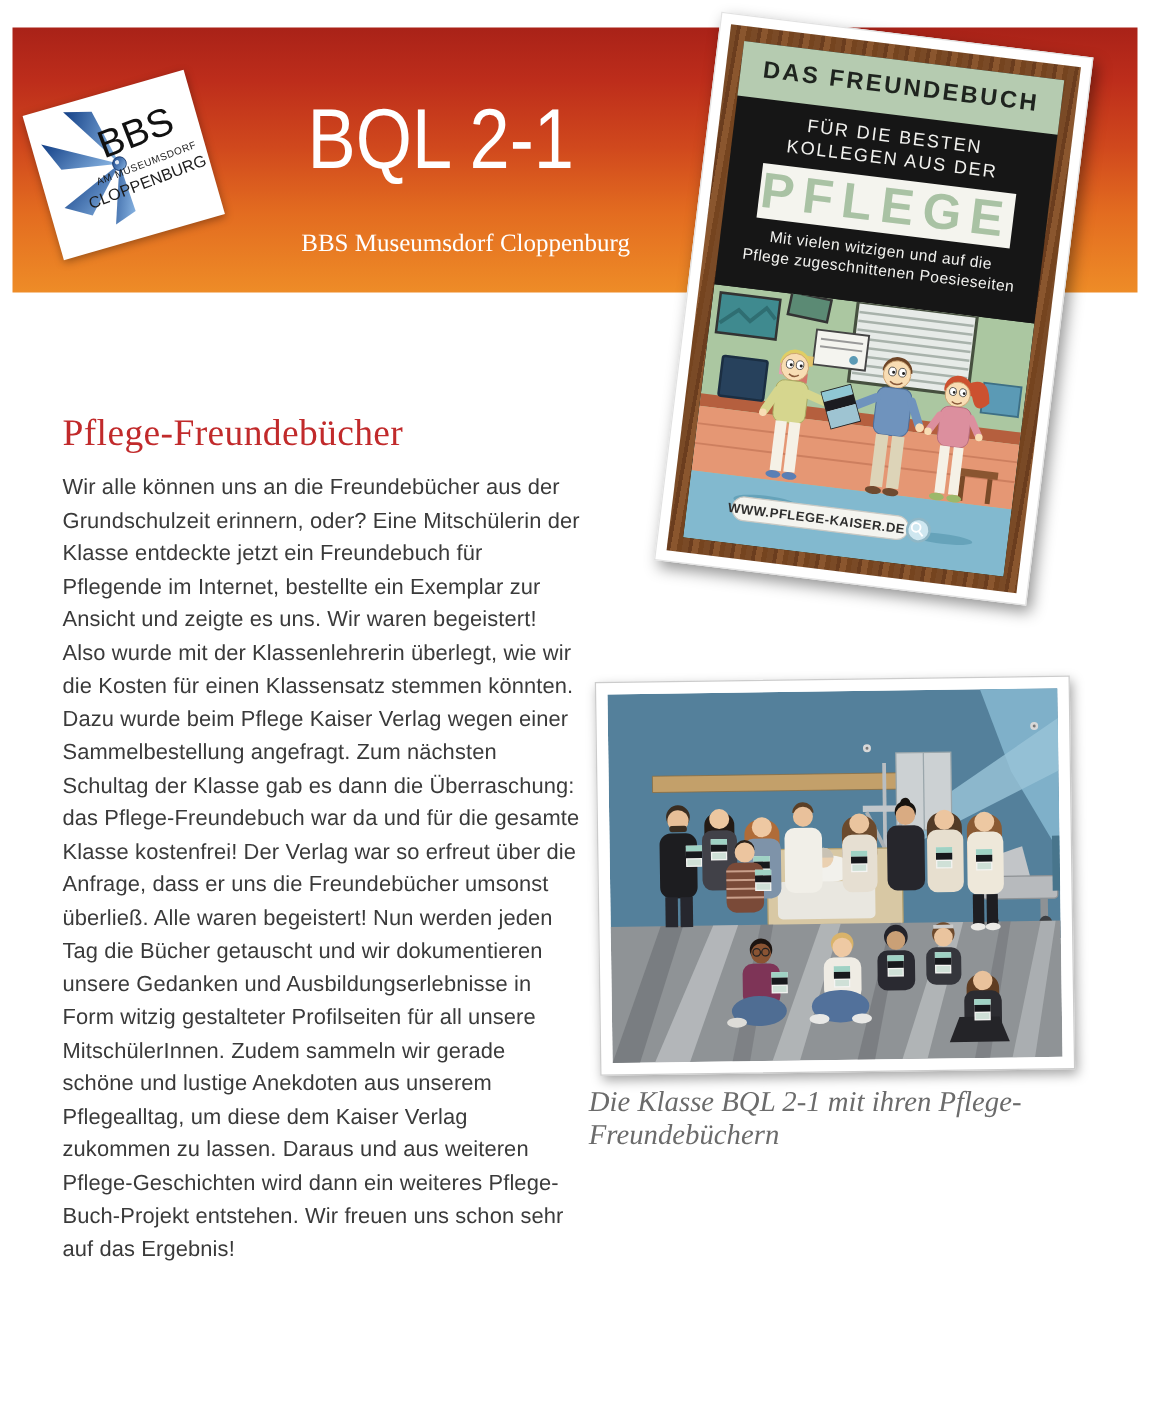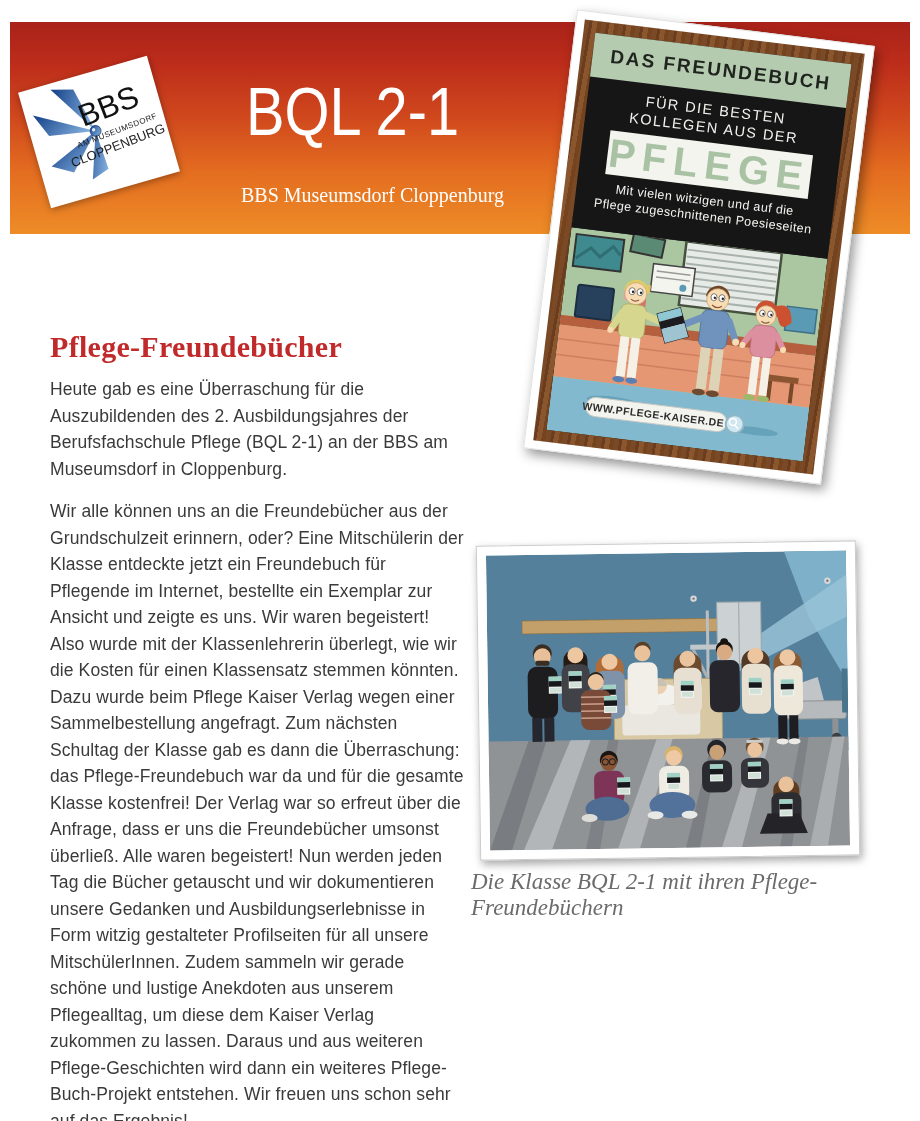--- a/index.html
+++ b/index.html
@@ -25,21 +25,21 @@
   .cover-green{height:44px;background:#b5cbb0;display:flex;align-items:center;justify-content:center;
                color:#1f241f;font-size:19px;letter-spacing:2px;font-weight:600;}
   .cover-black{height:152px;color:#f2f2ef;text-align:center;}
   .cover-sub{font-size:14.5px;letter-spacing:1.5px;line-height:18px;}
   .cover-sub.first{padding-top:9px;}
   .pflege-box{width:204px;margin:6px auto 6px auto;background:#f4f4ee;color:#a9c2a4;
               font-size:40px;font-weight:bold;letter-spacing:7px;line-height:44px;text-align:center;}
   .cover-tag{font-size:12.5px;letter-spacing:.4px;line-height:16px;}
   
   .article{position:absolute;left:50px;top:330px;width:414px;}
-  .article h1{margin:0 0 12px 0;font-family:"Liberation Serif",serif;font-weight:700;
+  .article h1{margin:0 0 12px 0;font-family:"Liberation Serif",serif;font-weight:400;
               font-size:30px;color:#c12a2b;letter-spacing:.3px;}
   .article p{margin:0 0 16px 0;font-size:17.5px;line-height:26.5px;color:#3a3a3a;letter-spacing:.1px;}
   
   .class-photo{position:absolute;left:478px;top:543px;width:380px;height:315px;background:#ffffff;
                box-sizing:border-box;border:1px solid #cccccc;padding:9px;
                transform:rotate(-0.8deg);box-shadow:2px 4px 9px rgba(0,0,0,.35);}
   .photo-caption{position:absolute;left:471px;top:869px;width:400px;
                  font-family:"Liberation Serif",serif;font-style:italic;
                  font-size:23px;color:#6b6b6b;}
 </style>
@@ -208,21 +208,20 @@
             <circle cx="184" cy="173.5" r="3.5" fill="none" stroke="#ffffff" stroke-width="1.5"></circle>
             <line x1="186.5" y1="176.5" x2="190" y2="180" stroke="#ffffff" stroke-width="1.5"></line>
           </g>
         </svg>
       </div>
     </div>
   </div>
 
   <main class="article">
     <h1>Pflege-Freundebücher</h1>
-    <p>Heute gab es eine Überraschung für die Auszubildenden des 2. Ausbildungsjahres der Berufsfachschule Pflege (BQL 2-1) an der BBS am Museumsdorf in Cloppenburg.</p>
     <p>Wir alle können uns an die Freundebücher aus der Grundschulzeit erinnern, oder? Eine Mitschülerin der Klasse entdeckte jetzt ein Freundebuch für Pflegende im Internet, bestellte ein Exemplar zur Ansicht und zeigte es uns. Wir waren begeistert! Also wurde mit der Klassenlehrerin überlegt, wie wir die Kosten für einen Klassensatz stemmen könnten. Dazu wurde beim Pflege Kaiser Verlag wegen einer Sammelbestellung angefragt. Zum nächsten Schultag der Klasse gab es dann die Überraschung: das Pflege-Freundebuch war da und für die gesamte Klasse kostenfrei! Der Verlag war so erfreut über die Anfrage, dass er uns die Freundebücher umsonst überließ. Alle waren begeistert! Nun werden jeden Tag die Bücher getauscht und wir dokumentieren unsere Gedanken und Ausbildungserlebnisse in Form witzig gestalteter Profilseiten für all unsere MitschülerInnen. Zudem sammeln wir gerade schöne und lustige Anekdoten aus unserem Pflegealltag, um diese dem Kaiser Verlag zukommen zu lassen. Daraus und aus weiteren Pflege-Geschichten wird dann ein weiteres Pflege-Buch-Projekt entstehen. Wir freuen uns schon sehr auf das Ergebnis!</p>
 
   </main>
 
   <figure class="class-photo" style="margin:0;">
     <svg width="360" height="295" viewBox="0 0 360 295">
       <defs>
         <g id="bk">
           <rect width="13" height="17" fill="#f4f4f2"></rect>
           <rect width="13" height="4.5" fill="#9fd2c4"></rect>

